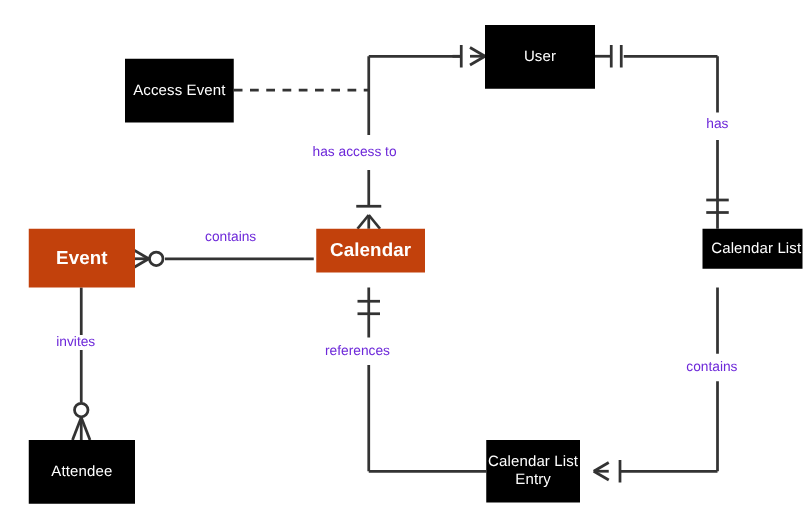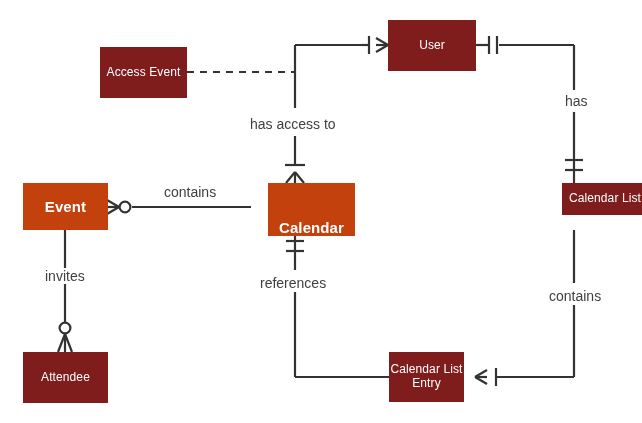--- a/index.html
+++ b/index.html
@@ -32,29 +32,29 @@
     display: flex;
     align-items: center;
     justify-content: center;
     text-align: center;
     color: #ffffff;
     font-family: "Liberation Sans", sans-serif;
     line-height: 1.15;
     letter-spacing: 0.1px;
     z-index: 3;
   }
-  .entity-box.green { background: #7f1d1d; }
+  .entity-box.green { background: #000000; }
   .entity-box.orange { background: #c2410c; }
   .entity-label-lg { font-size: 15px; font-weight: bold; }
   .entity-label-md { font-size: 12px; font-weight: normal; }
   .edge-label {
     position: absolute;
-    color: #404040;
+    color: #6d28d9;
     font-family: "Liberation Sans", sans-serif;
-    font-size: 14px;
+    font-size: 11px;
     white-space: nowrap;
     background: #ffffff;
     padding: 0 3px;
     z-index: 4;
   }
 </style>
 </head>
 <body>
 
 <div id="diagram-root">
@@ -131,21 +131,21 @@
       <line x1="295" y1="292" x2="295" y2="377"></line>
       <line x1="295" y1="377" x2="389" y2="377"></line>
 
     </g>
   </svg>
 
   <div class="entity-box orange entity-label-lg" style="left:23px; top:183px; width:85px; height:47px;">
     <span>Event</span>
   </div>
 
-  <div class="entity-box orange entity-label-lg" style="left:268px; top:183px; width:87px; height:53px;align-items:flex-end;">
+  <div class="entity-box orange entity-label-lg" style="left:253px; top:183px; width:87px; height:35px;">
     <span>Calendar</span>
   </div>
 
   <div class="entity-box green entity-label-md" style="left:388px; top:20px; width:88px; height:51px;">
     <span>User</span>
   </div>
 
   <div class="entity-box green entity-label-md" style="left:100px; top:47px; width:87px; height:51px;">
     <span>Access Event</span>
   </div>

